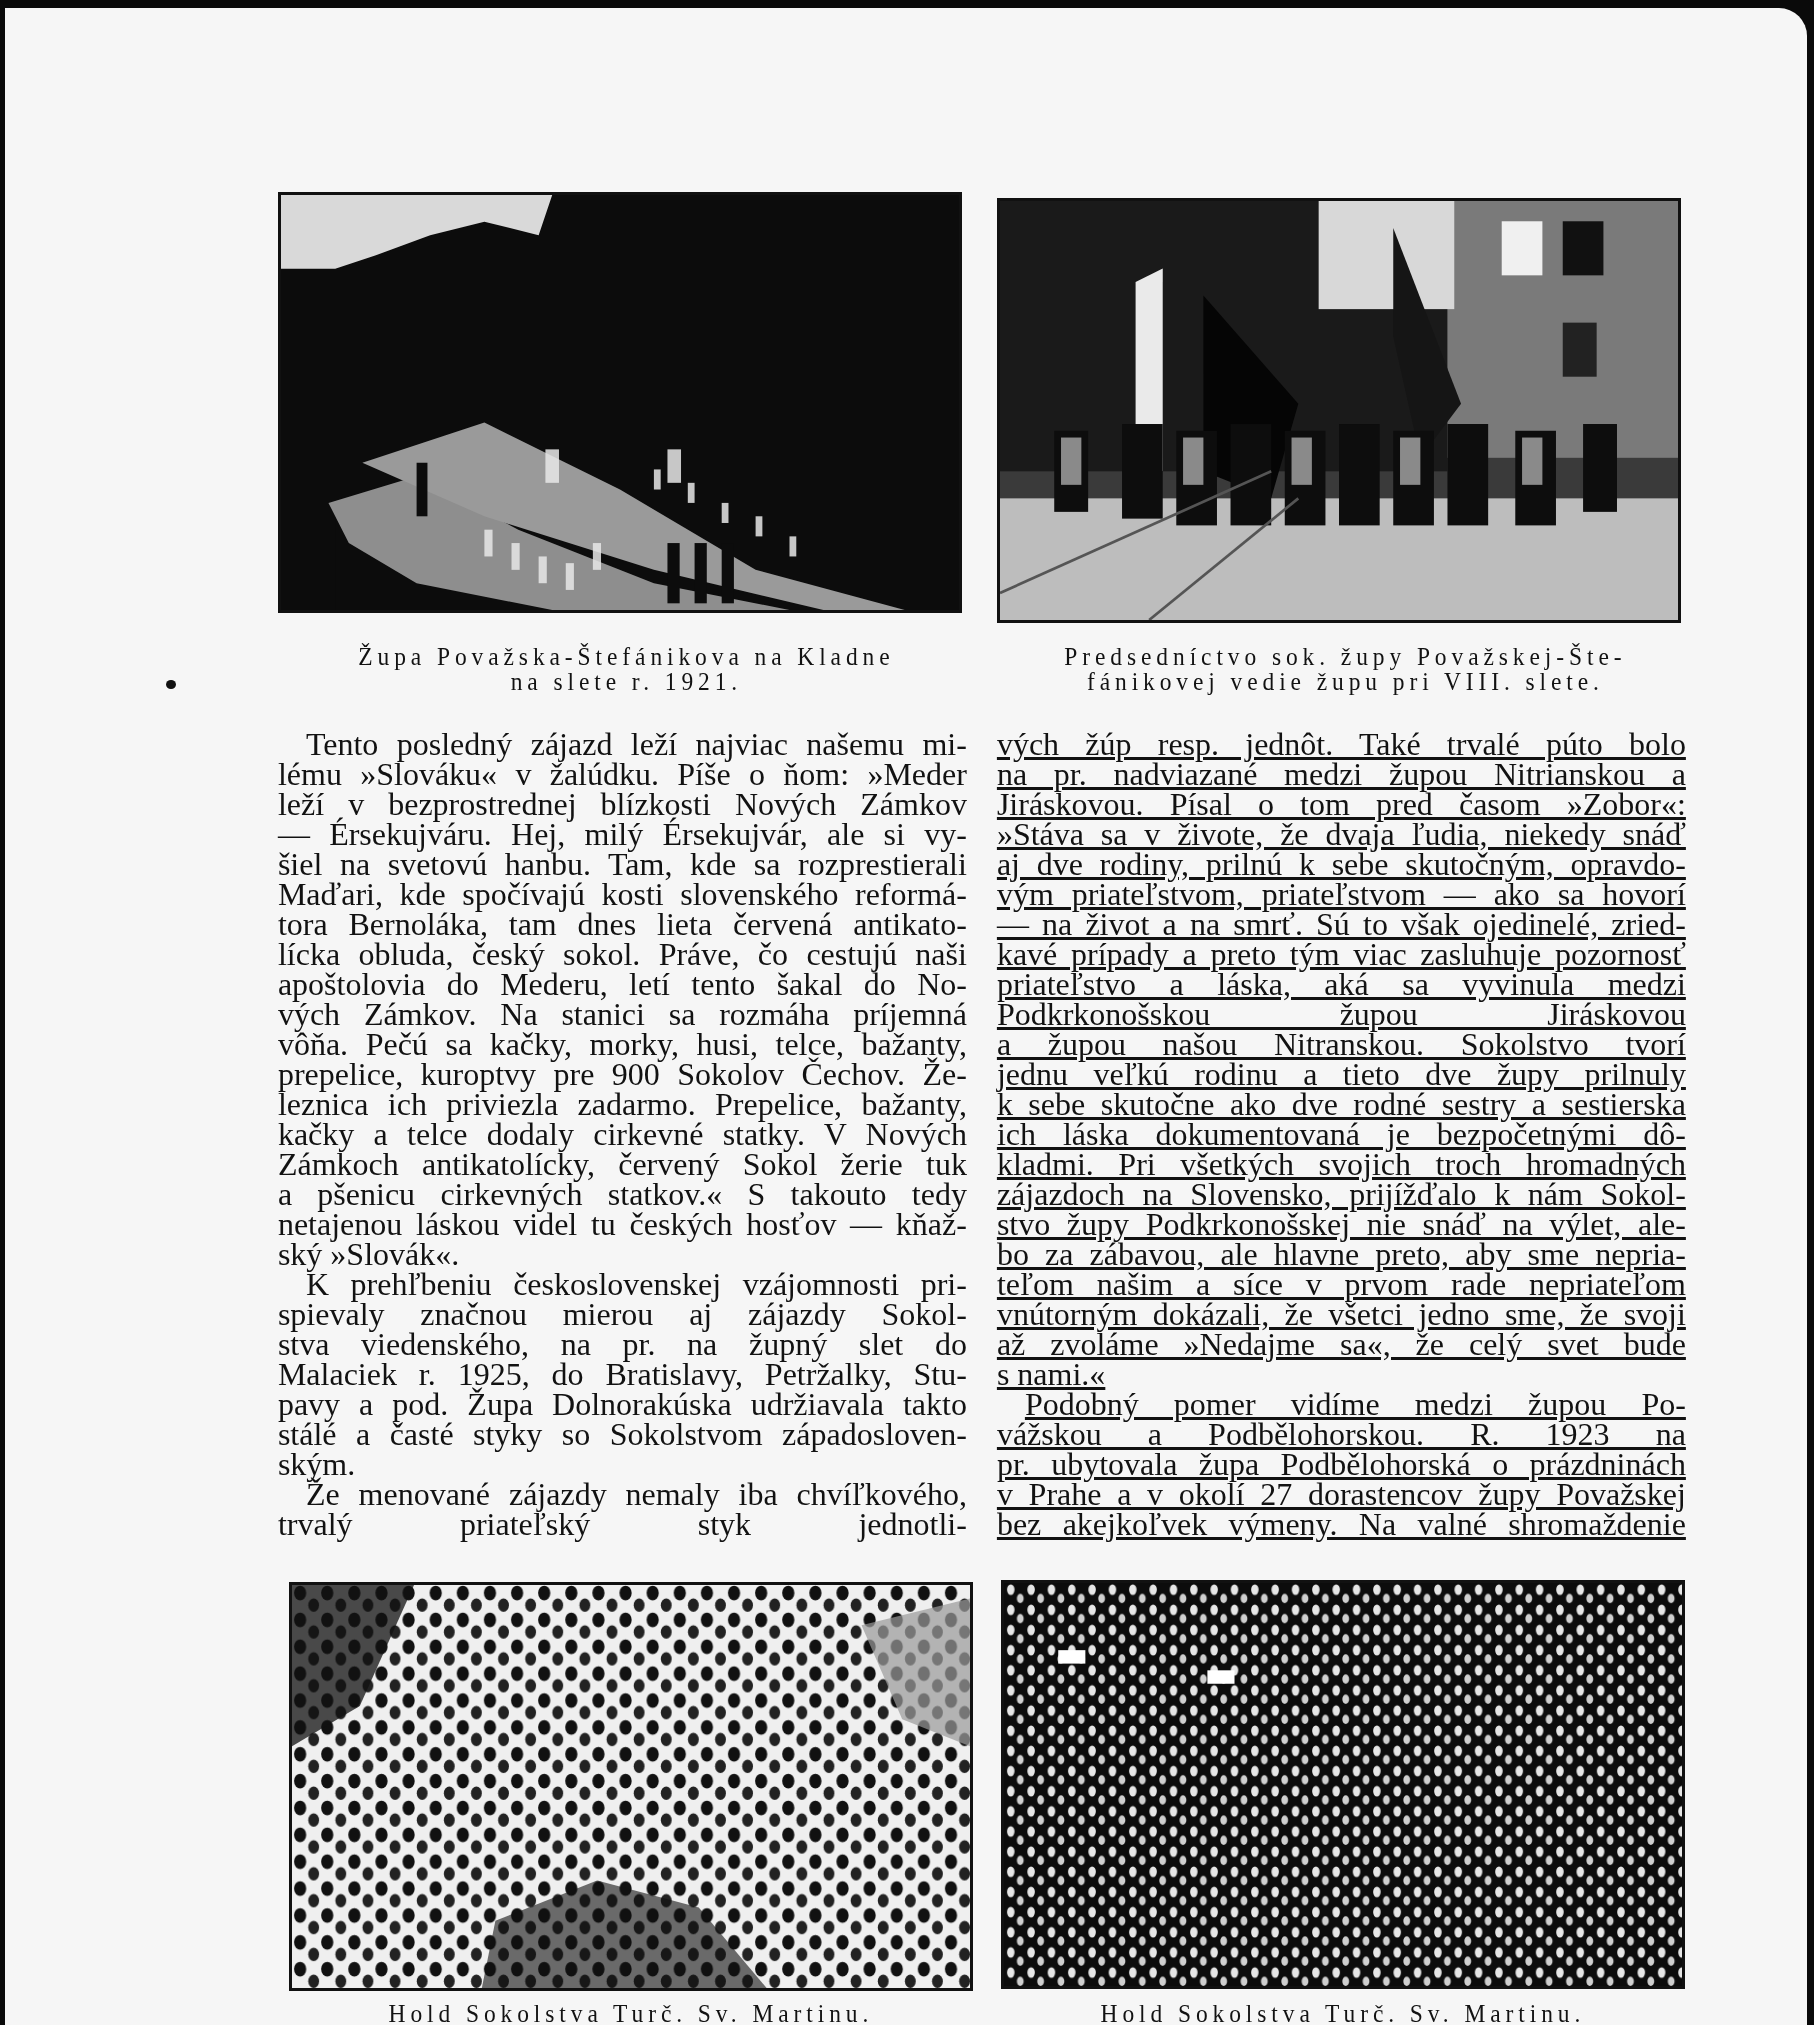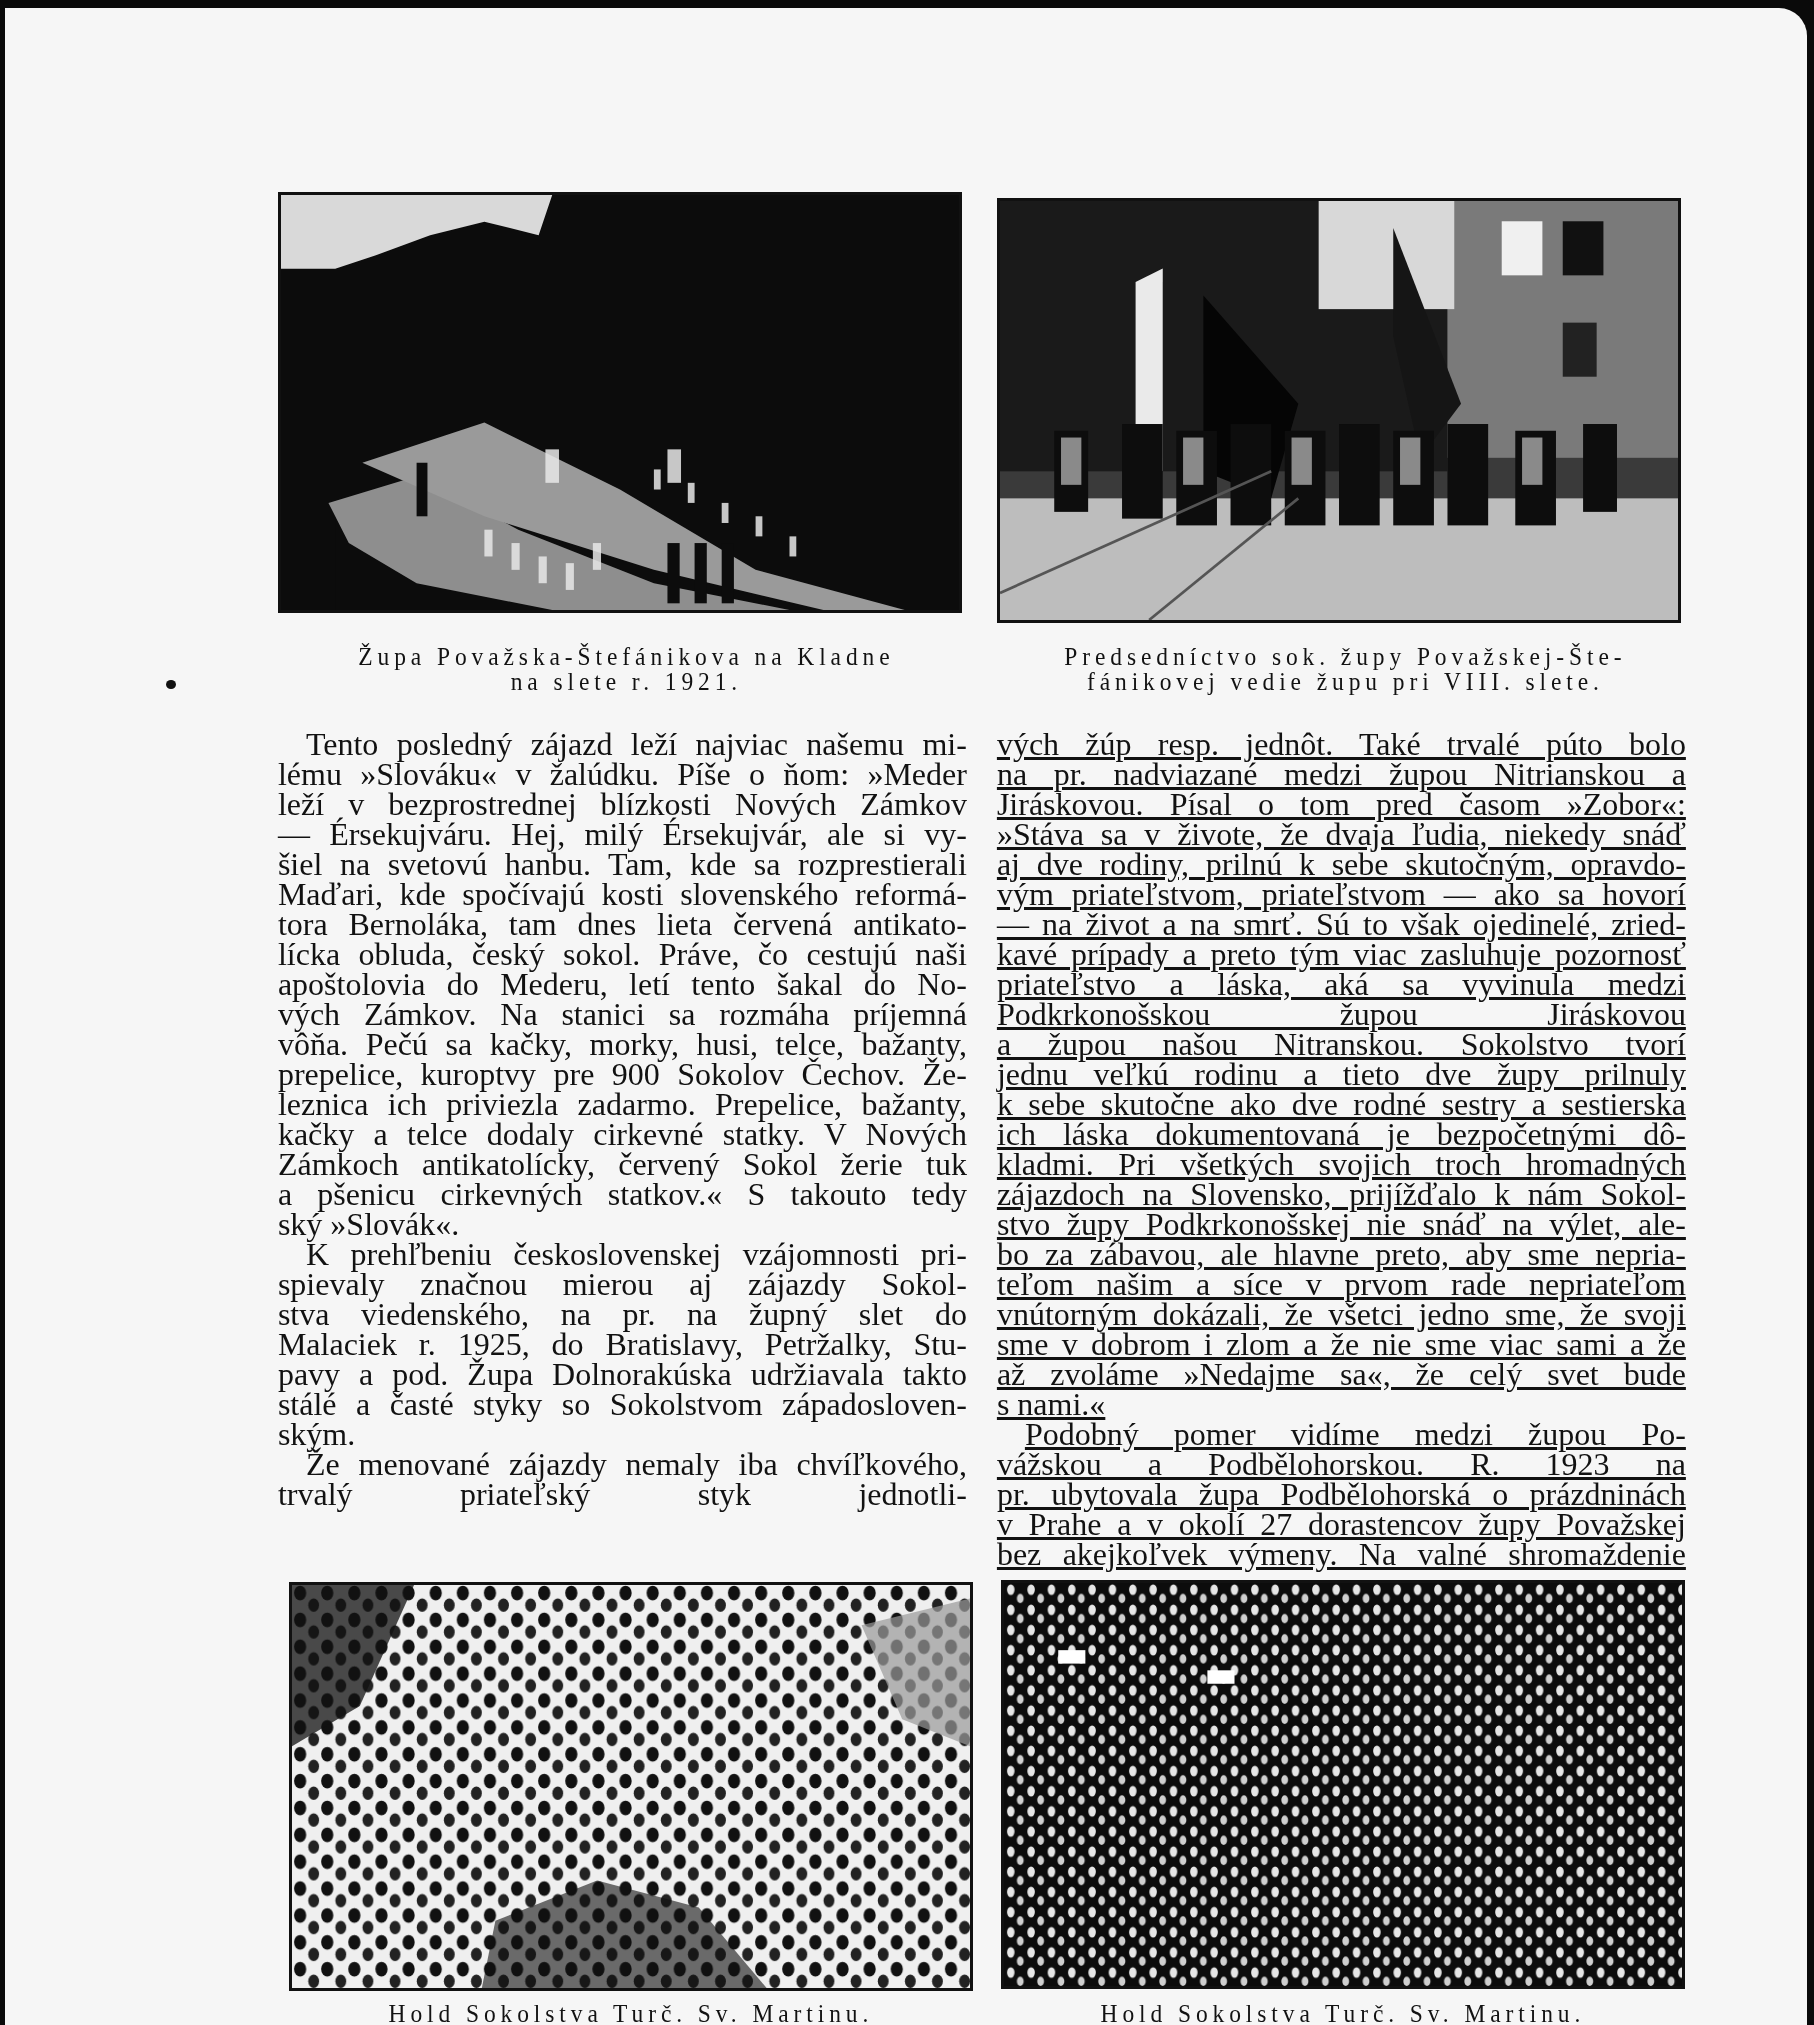--- a/index.html
+++ b/index.html
@@ -144,20 +144,21 @@
       <span class="line">tora Bernoláka, tam dnes lieta červená antikato-</span>
       <span class="line">lícka obluda, český sokol. Práve, čo cestujú naši</span>
       <span class="line">apoštolovia do Mederu, letí tento šakal do No-</span>
       <span class="line">vých Zámkov. Na stanici sa rozmáha príjemná</span>
       <span class="line">vôňa. Pečú sa kačky, morky, husi, telce, bažanty,</span>
       <span class="line">prepelice, kuroptvy pre 900 Sokolov Čechov. Že-</span>
       <span class="line">leznica ich priviezla zadarmo. Prepelice, bažanty,</span>
       <span class="line">kačky a telce dodaly cirkevné statky. V Nových</span>
       <span class="line">Zámkoch antikatolícky, červený Sokol žerie tuk</span>
       <span class="line">a pšenicu cirkevných statkov.« S takouto tedy</span>
+      <span class="line">netajenou láskou videl tu českých hosťov — kňaž-</span>
       <span class="line last">ský »Slovák«.</span>
       <span class="line indent">K prehľbeniu československej vzájomnosti pri-</span>
       <span class="line">spievaly značnou mierou aj zájazdy Sokol-</span>
       <span class="line">stva viedenského, na pr. na župný slet do</span>
       <span class="line">Malaciek r. 1925, do Bratislavy, Petržalky, Stu-</span>
       <span class="line">pavy a pod. Župa Dolnorakúska udržiavala takto</span>
       <span class="line">stálé a časté styky so Sokolstvom západosloven-</span>
       <span class="line last">ským.</span>
       <span class="line indent">Že menované zájazdy nemaly iba chvíľkového,</span>
       <span class="line">trvalý priateľský styk jednotli-</span>
@@ -177,21 +178,20 @@
       <span class="line">a župou našou Nitranskou. Sokolstvo tvorí</span>
       <span class="line">jednu veľkú rodinu a tieto dve župy prilnuly</span>
       <span class="line">k sebe skutočne ako dve rodné sestry a sestierska</span>
       <span class="line">ich láska dokumentovaná je bezpočetnými dô-</span>
       <span class="line">kladmi. Pri všetkých svojich troch hromadných</span>
       <span class="line">zájazdoch na Slovensko, prijížďalo k nám Sokol-</span>
       <span class="line">stvo župy Podkrkonošskej nie snáď na výlet, ale-</span>
       <span class="line">bo za zábavou, ale hlavne preto, aby sme nepria-</span>
       <span class="line">teľom našim a síce v prvom rade nepriateľom</span>
       <span class="line">vnútorným dokázali, že všetci jedno sme, že svoji</span>
-      <span class="line">sme v dobrom i zlom a že nie sme viac sami a že</span>
       <span class="line">až zvoláme »Nedajme sa«, že celý svet bude</span>
       <span class="line last">s nami.«</span>
       <span class="line indent">Podobný pomer vidíme medzi župou Po-</span>
       <span class="line">vážskou a Podbělohorskou. R. 1923 na</span>
       <span class="line">pr. ubytovala župa Podbělohorská o prázdninách</span>
       <span class="line">v Prahe a v okolí 27 dorastencov župy Považskej</span>
       <span class="line">bez akejkoľvek výmeny. Na valné shromaždenie</span>
     </div>
 
   <div class="photo" style="left:284px; top:1574px; width:684px; height:409px;">

